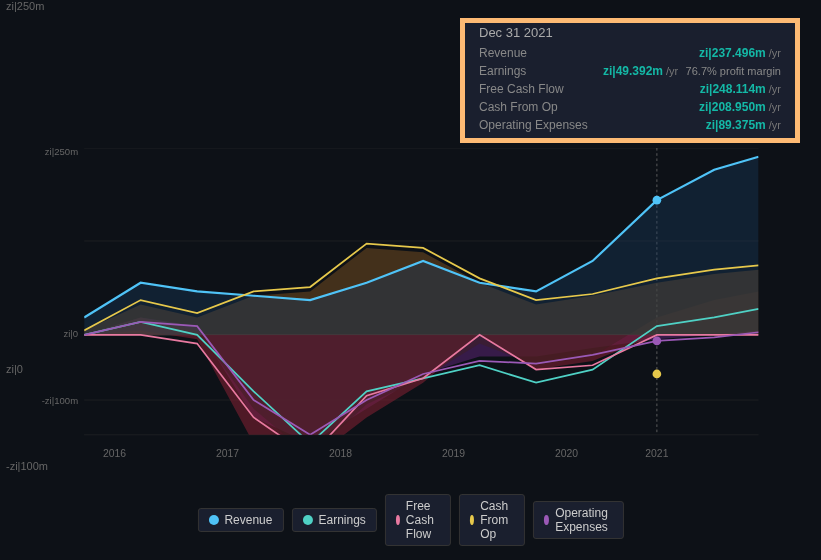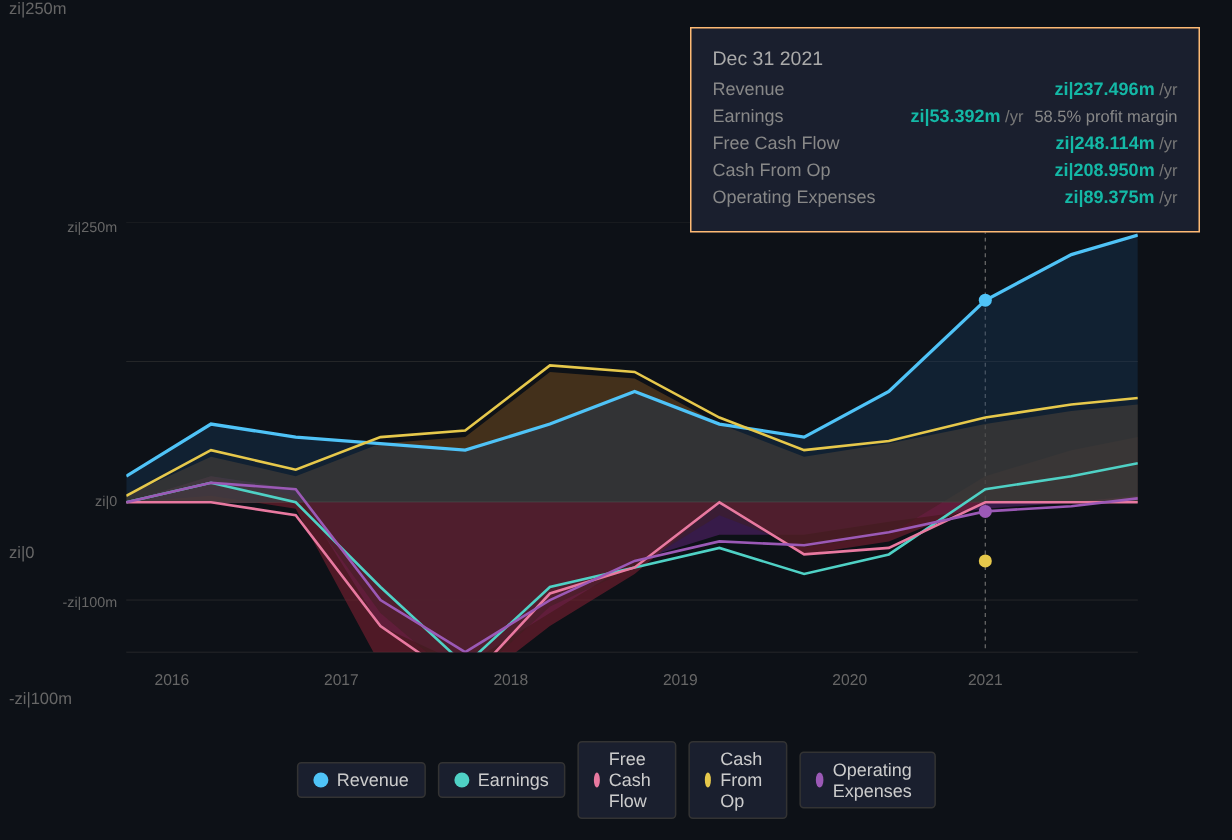--- a/index.html
+++ b/index.html
@@ -18,22 +18,22 @@
       height: 560px;
       position: relative;
     }
 
     
     .tooltip {
       position: absolute;
       top: 18px;
       left: 460px;
       background: #1a1f2e;
-      border: 1px solid #fdba74;
-      padding: 12px 14px;
+      border: 5px solid #fdba74;
+      padding: 2px 14px;
       min-width: 340px;
       z-index: 10;
     }
     .tooltip-title {
       color: #aaa;
       font-size: 13px;
       margin-bottom: 6px;
     }
     .tooltip-row {
       display: flex;
@@ -110,22 +110,22 @@
 
   <div class="tooltip">
     <div class="tooltip-title">Dec 31 2021</div>
     <div class="tooltip-row">
       <span class="tooltip-label">Revenue</span>
       <span><span class="tooltip-value">zi|237.496m</span><span class="tooltip-unit">/yr</span></span>
     </div>
     <div class="tooltip-row">
       <span class="tooltip-label">Earnings</span>
       <span>
-        <span class="tooltip-value">zi|53.392m</span><span class="tooltip-unit">/yr</span>
-        <span class="profit-margin">58.5% profit margin</span>
+        <span class="tooltip-value">zi|49.392m</span><span class="tooltip-unit">/yr</span>
+        <span class="profit-margin">76.7% profit margin</span>
       </span>
     </div>
     <div class="tooltip-row">
       <span class="tooltip-label">Free Cash Flow</span>
       <span><span class="tooltip-value">zi|248.114m</span><span class="tooltip-unit">/yr</span></span>
     </div>
     <div class="tooltip-row">
       <span class="tooltip-label">Cash From Op</span>
       <span><span class="tooltip-value">zi|208.950m</span><span class="tooltip-unit">/yr</span></span>
     </div>

